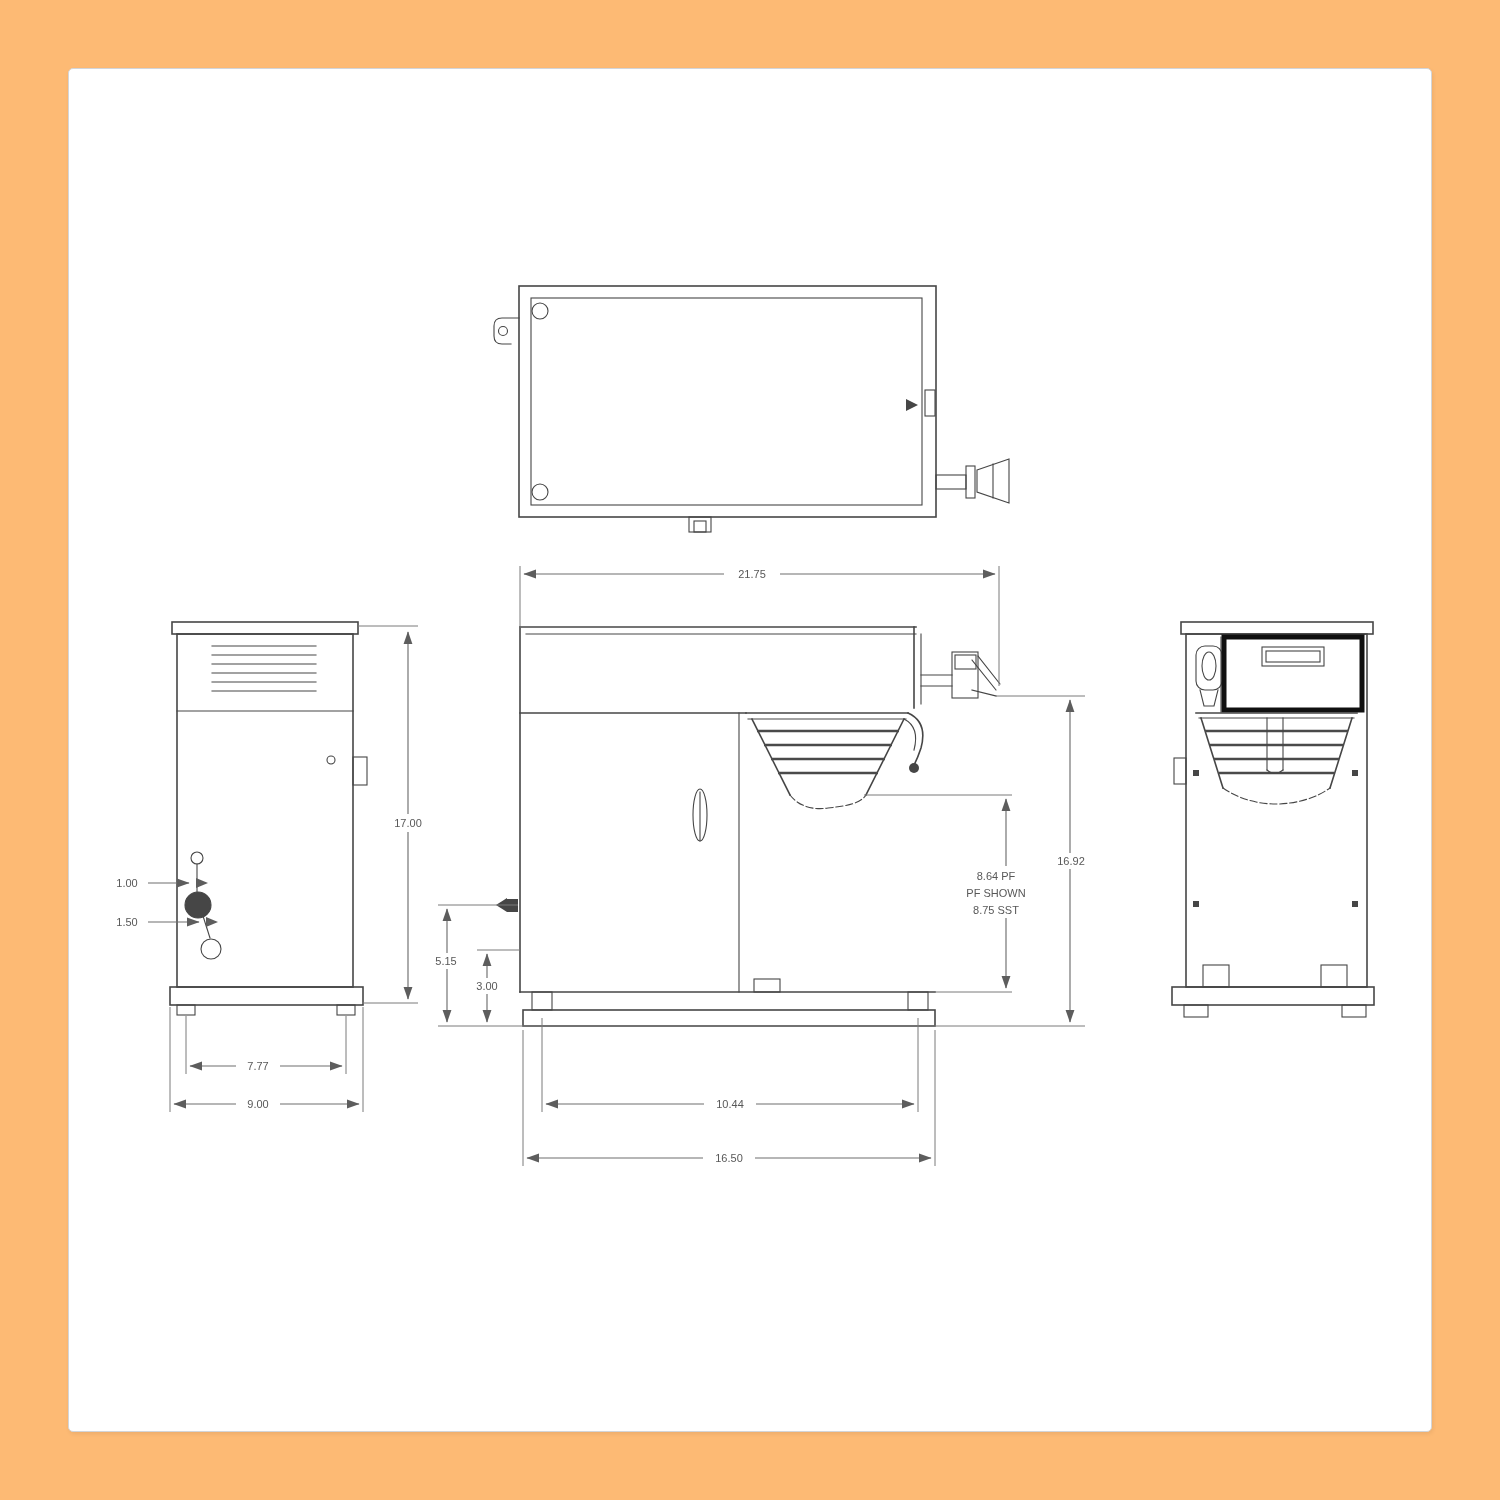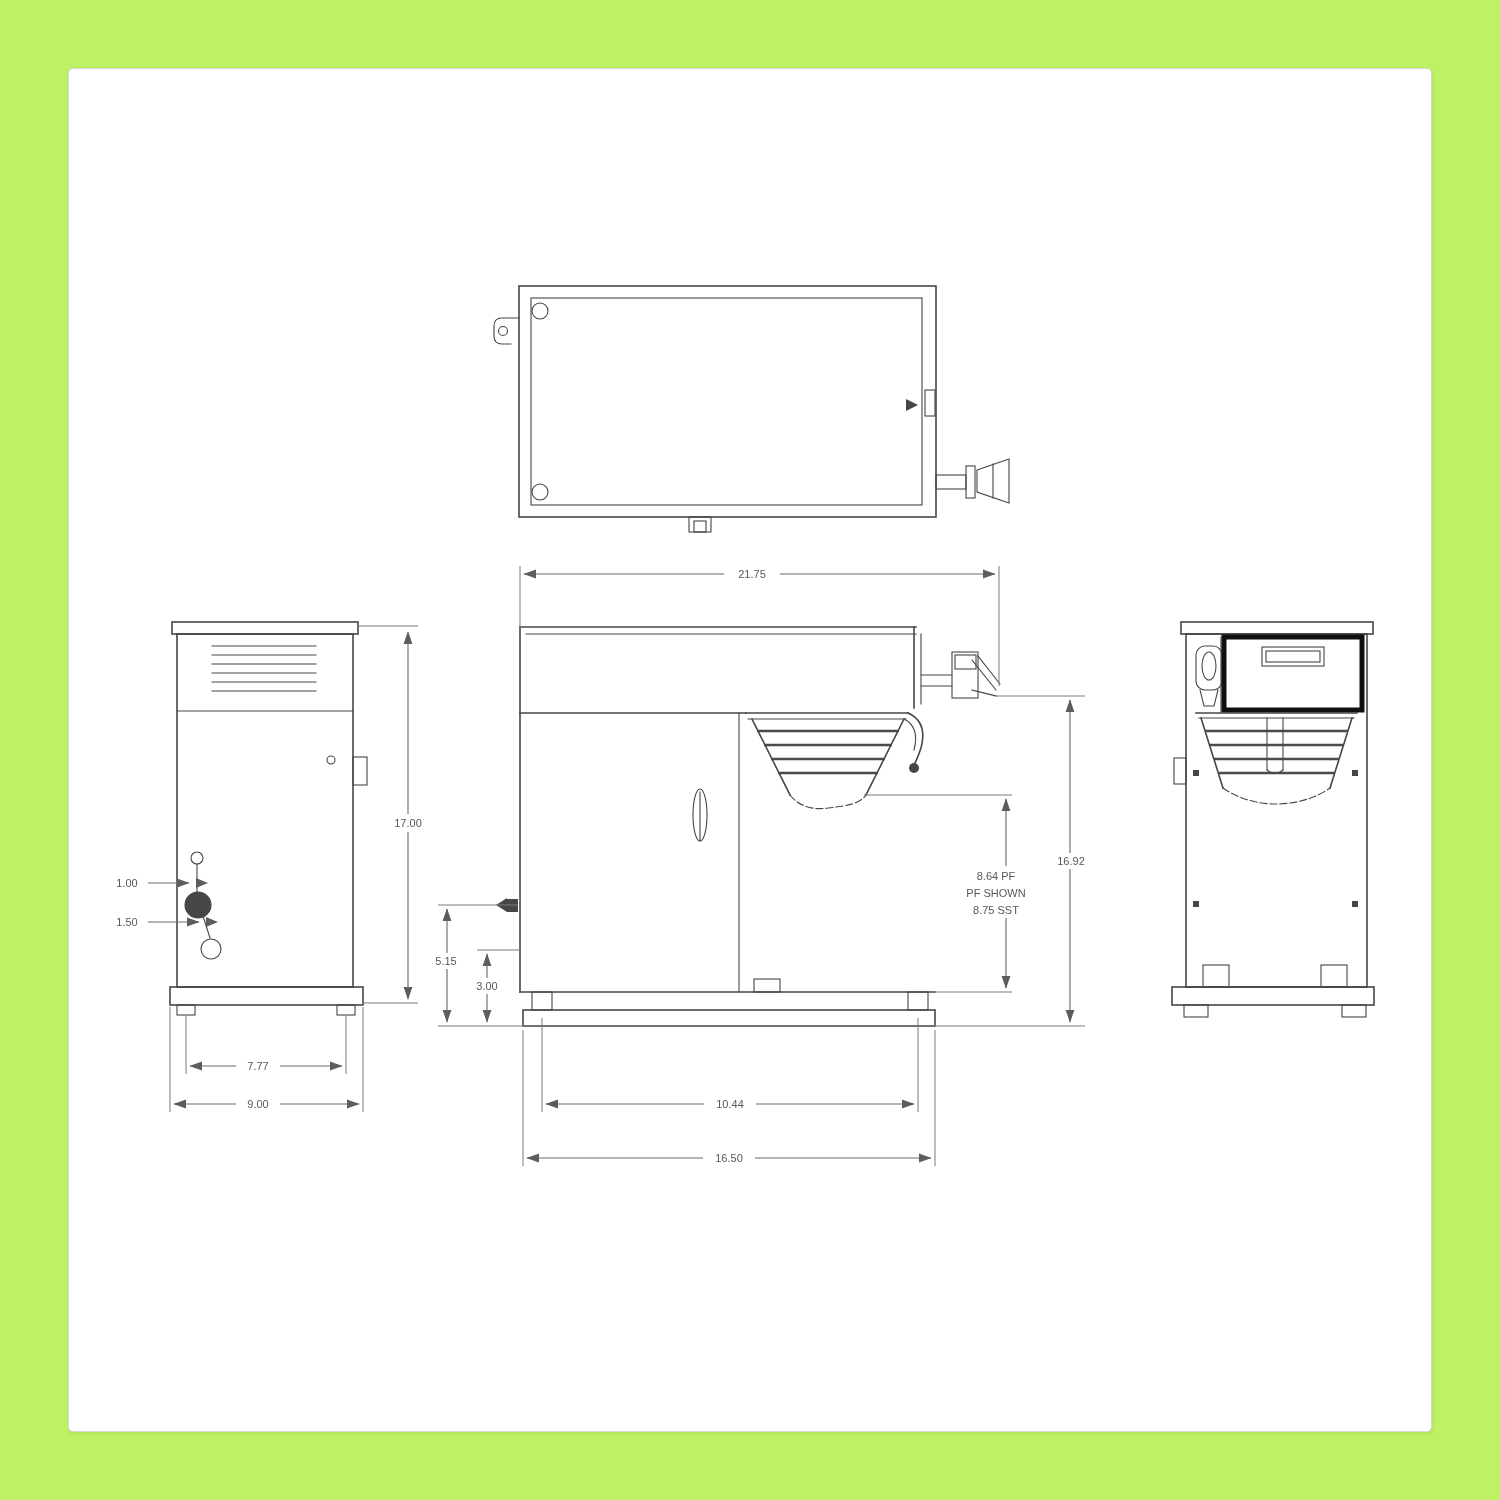--- a/index.html
+++ b/index.html
@@ -1,16 +1,16 @@
 <!DOCTYPE html>
 <html><head>
 <meta charset="utf-8">
 <style>
   html,body{margin:0;padding:0;background:#ffffff;}
-  .canvas{position:relative;width:1500px;height:1500px;background:#bef264;overflow:hidden;
+  .canvas{position:relative;width:1500px;height:1500px;background:#fdba74;overflow:hidden;
           font-family:"Liberation Sans",sans-serif;}
   .page{position:absolute;left:68px;top:68px;width:1362px;height:1362px;background:#ffffff;
         border:1px solid #d2d5d9;border-radius:5px;box-shadow:1px 2px 4px rgba(0,0,0,0.07);}
   svg{position:absolute;left:0;top:0;}
   .ln{stroke:#464646;stroke-width:1.6;fill:none;stroke-linecap:square;}
   .ln2{stroke:#464646;stroke-width:1.1;fill:none;stroke-linecap:square;}
   .ridge{stroke:#4a4a4a;stroke-width:2.4;fill:none;}
   .dim{stroke:#6e6e6e;stroke-width:1.15;fill:none;}
   .ext{stroke:#7a7a7a;stroke-width:1;fill:none;}
   .fillD{fill:#464646;stroke:none;}

